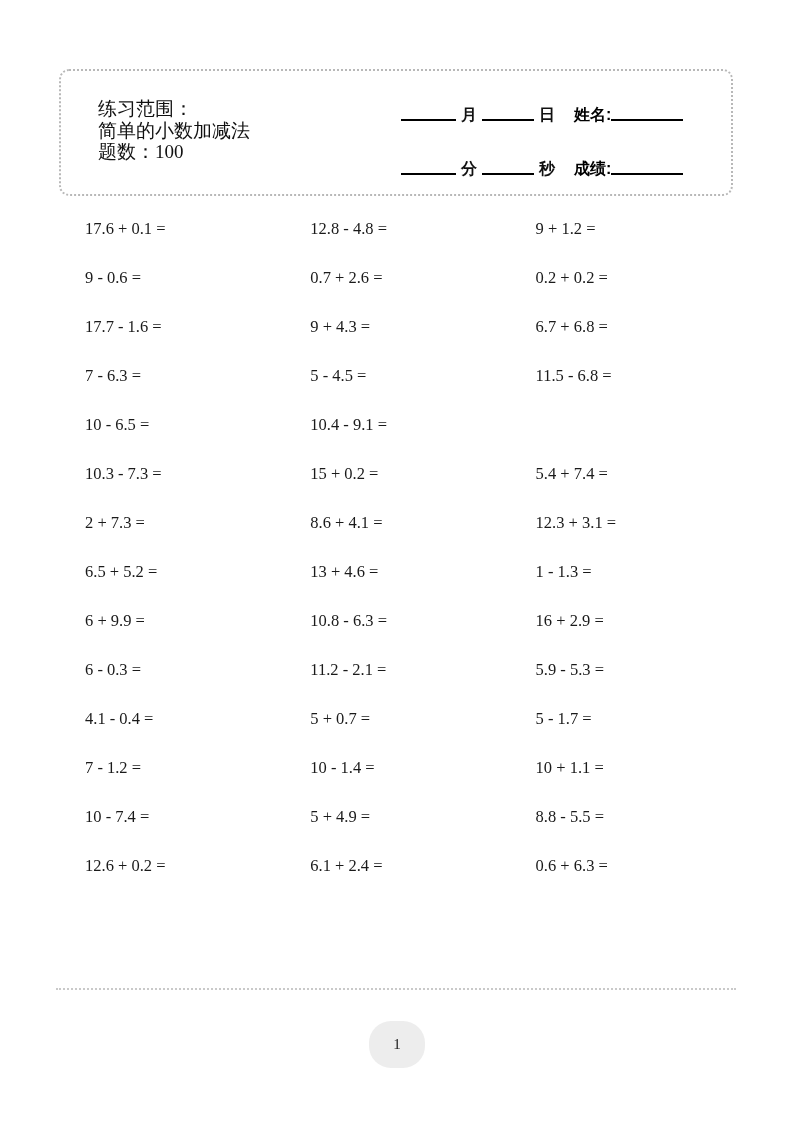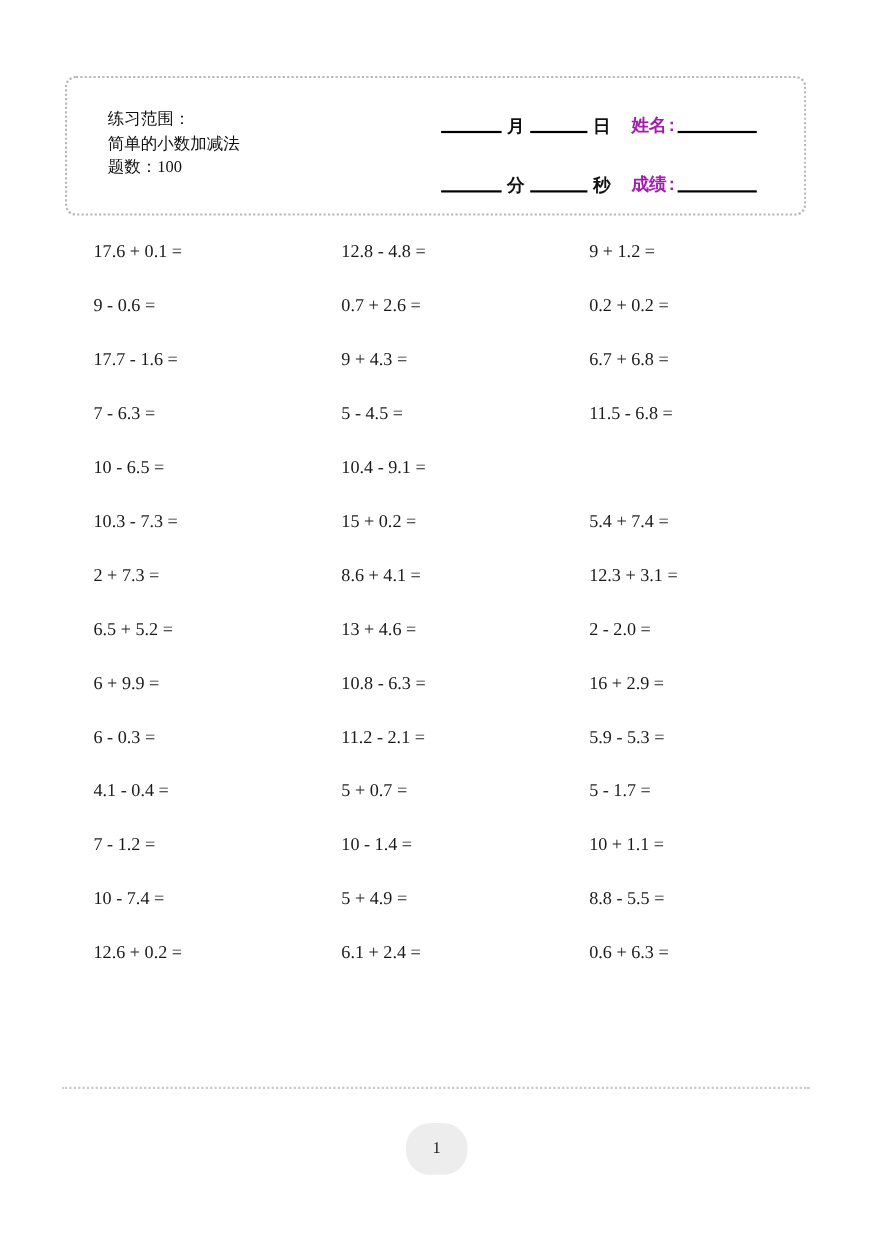--- a/index.html
+++ b/index.html
@@ -26,21 +26,21 @@
     border: 2px dotted #b8b8b8;
     border-radius: 10px;
     box-sizing: border-box;
   }
 
   .header-left {
     position: absolute;
     left: 37px;
     top: 26px;
     font-family: "DejaVu Sans", "Liberation Sans", sans-serif;
-    font-size: 15px;
+    font-size: 19px;
     line-height: 22px;
     color: #111111;
     white-space: nowrap;
   }
   .header-left .line-count {
     font-family: "Liberation Serif", "DejaVu Serif", serif;
   }
   .header-left .cn {
     font-family: "DejaVu Sans", "Liberation Sans", sans-serif;
   }
@@ -72,24 +72,24 @@
   .bl-72 { width: 72px; }
   .unit-cn {
     font-family: "DejaVu Sans", "Liberation Sans", sans-serif;
     font-size: 16px;
     font-weight: bold;
     color: #111111;
     padding: 0 5px;
     line-height: 20px;
   }
   .label-cn {
-    font-family: Liberation Mono, monospace;
+    font-family: Liberation Sans, sans-serif;
     font-size: 16px;
     font-weight: bold;
-    color: #a21caf;
+    color: #000000;
     padding-left: 14px;
     line-height: 20px;
   }
 
   
   .problems {
     position: absolute;
     left: 59px;
     top: 204px;
     width: 676px;
@@ -200,21 +200,21 @@
       <div class="prob-cell">5.4 + 7.4 =</div>
     </div>
     <div class="prob-row">
       <div class="prob-cell">2 + 7.3 =</div>
       <div class="prob-cell">8.6 + 4.1 =</div>
       <div class="prob-cell">12.3 + 3.1 =</div>
     </div>
     <div class="prob-row">
       <div class="prob-cell">6.5 + 5.2 =</div>
       <div class="prob-cell">13 + 4.6 =</div>
-      <div class="prob-cell">2 - 2.0 =</div>
+      <div class="prob-cell">1 - 1.3 =</div>
     </div>
     <div class="prob-row">
       <div class="prob-cell">6 + 9.9 =</div>
       <div class="prob-cell">10.8 - 6.3 =</div>
       <div class="prob-cell">16 + 2.9 =</div>
     </div>
     <div class="prob-row">
       <div class="prob-cell">6 - 0.3 =</div>
       <div class="prob-cell">11.2 - 2.1 =</div>
       <div class="prob-cell">5.9 - 5.3 =</div>

